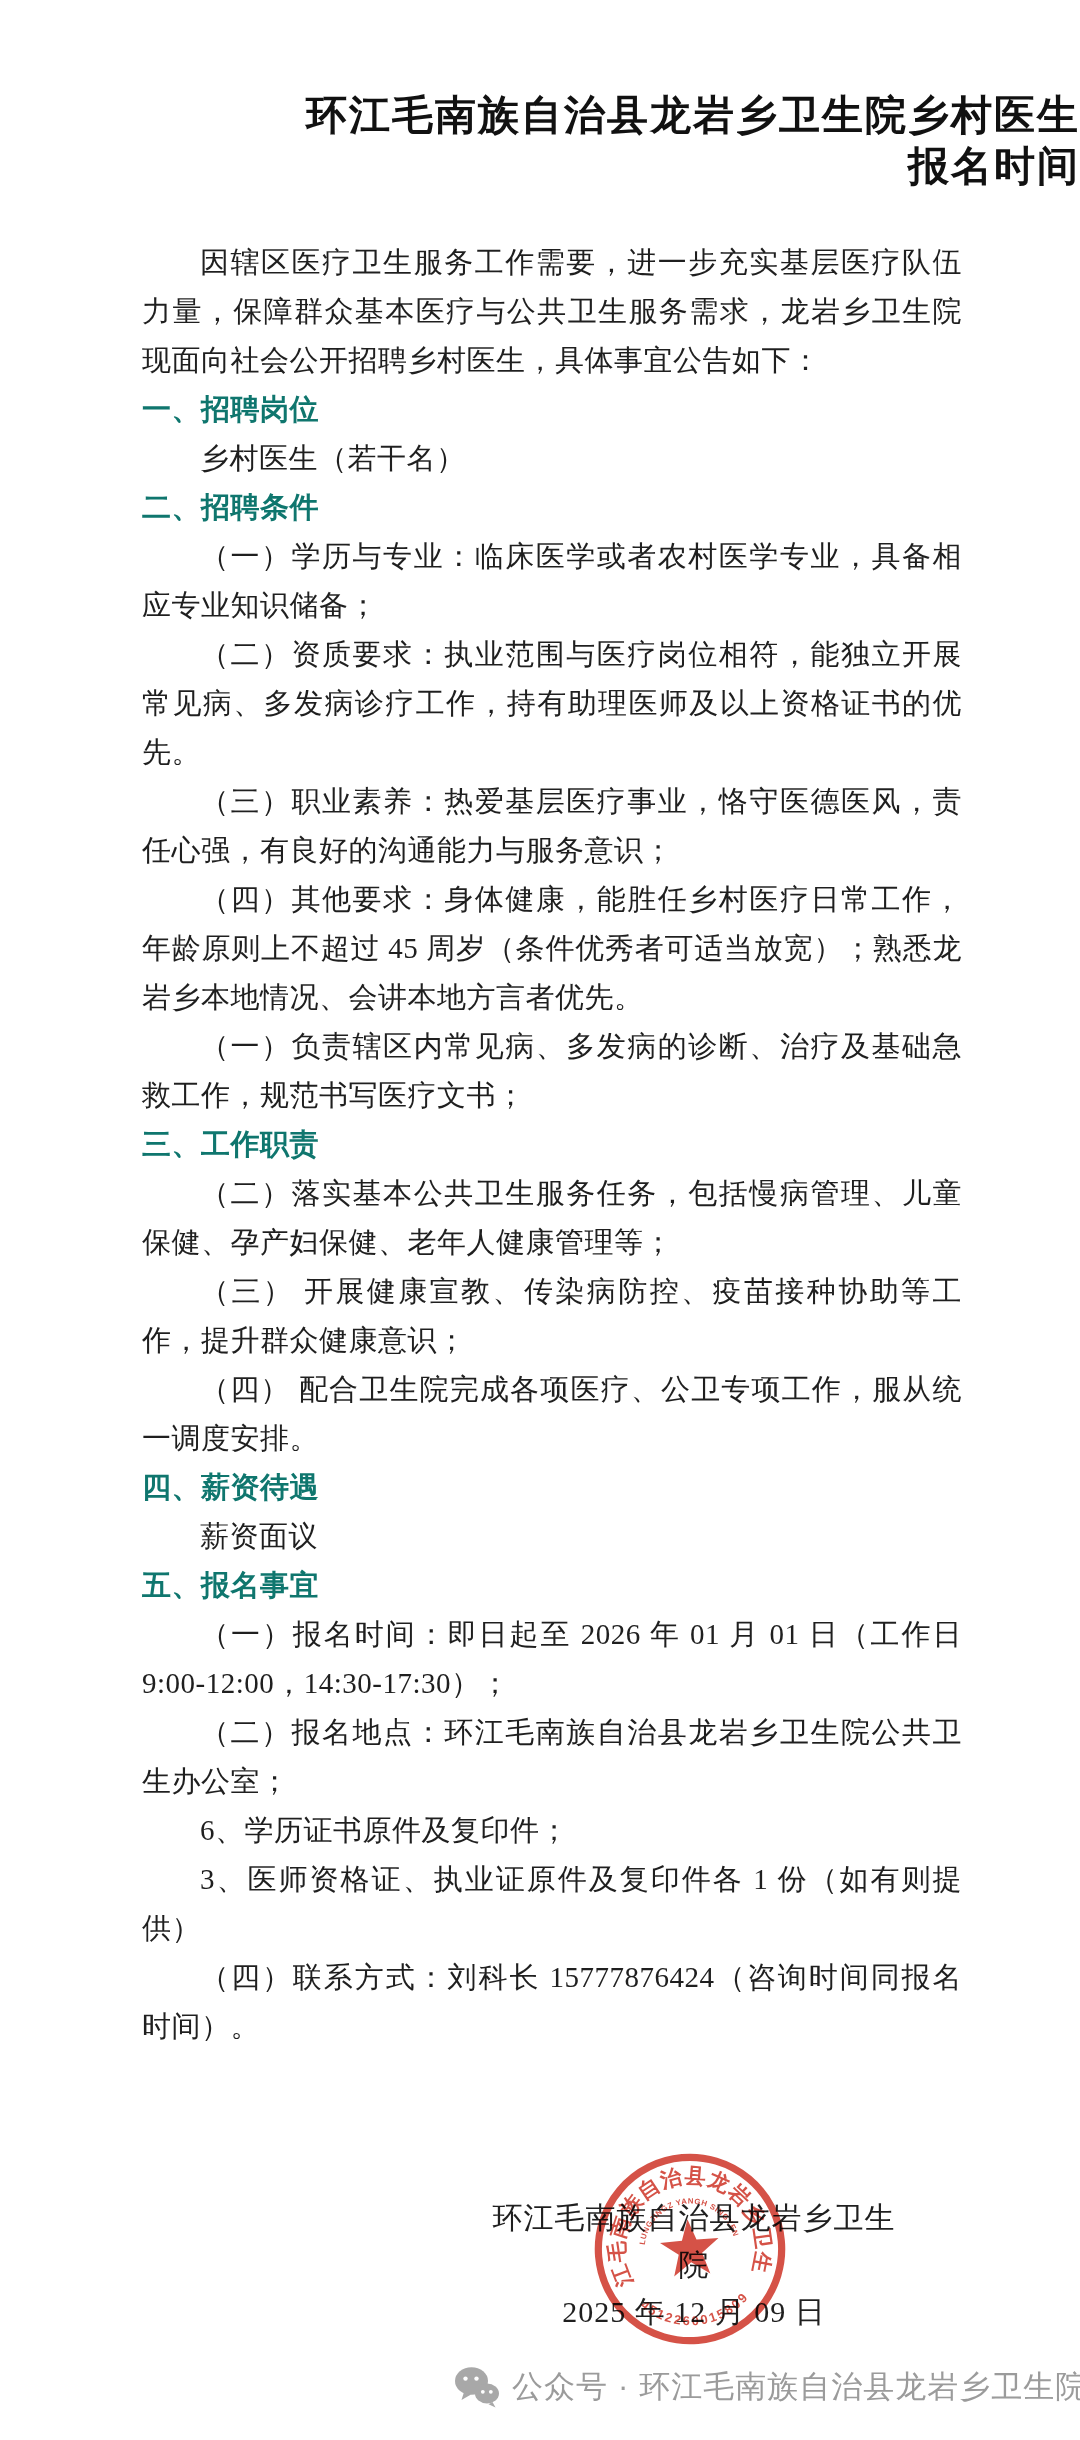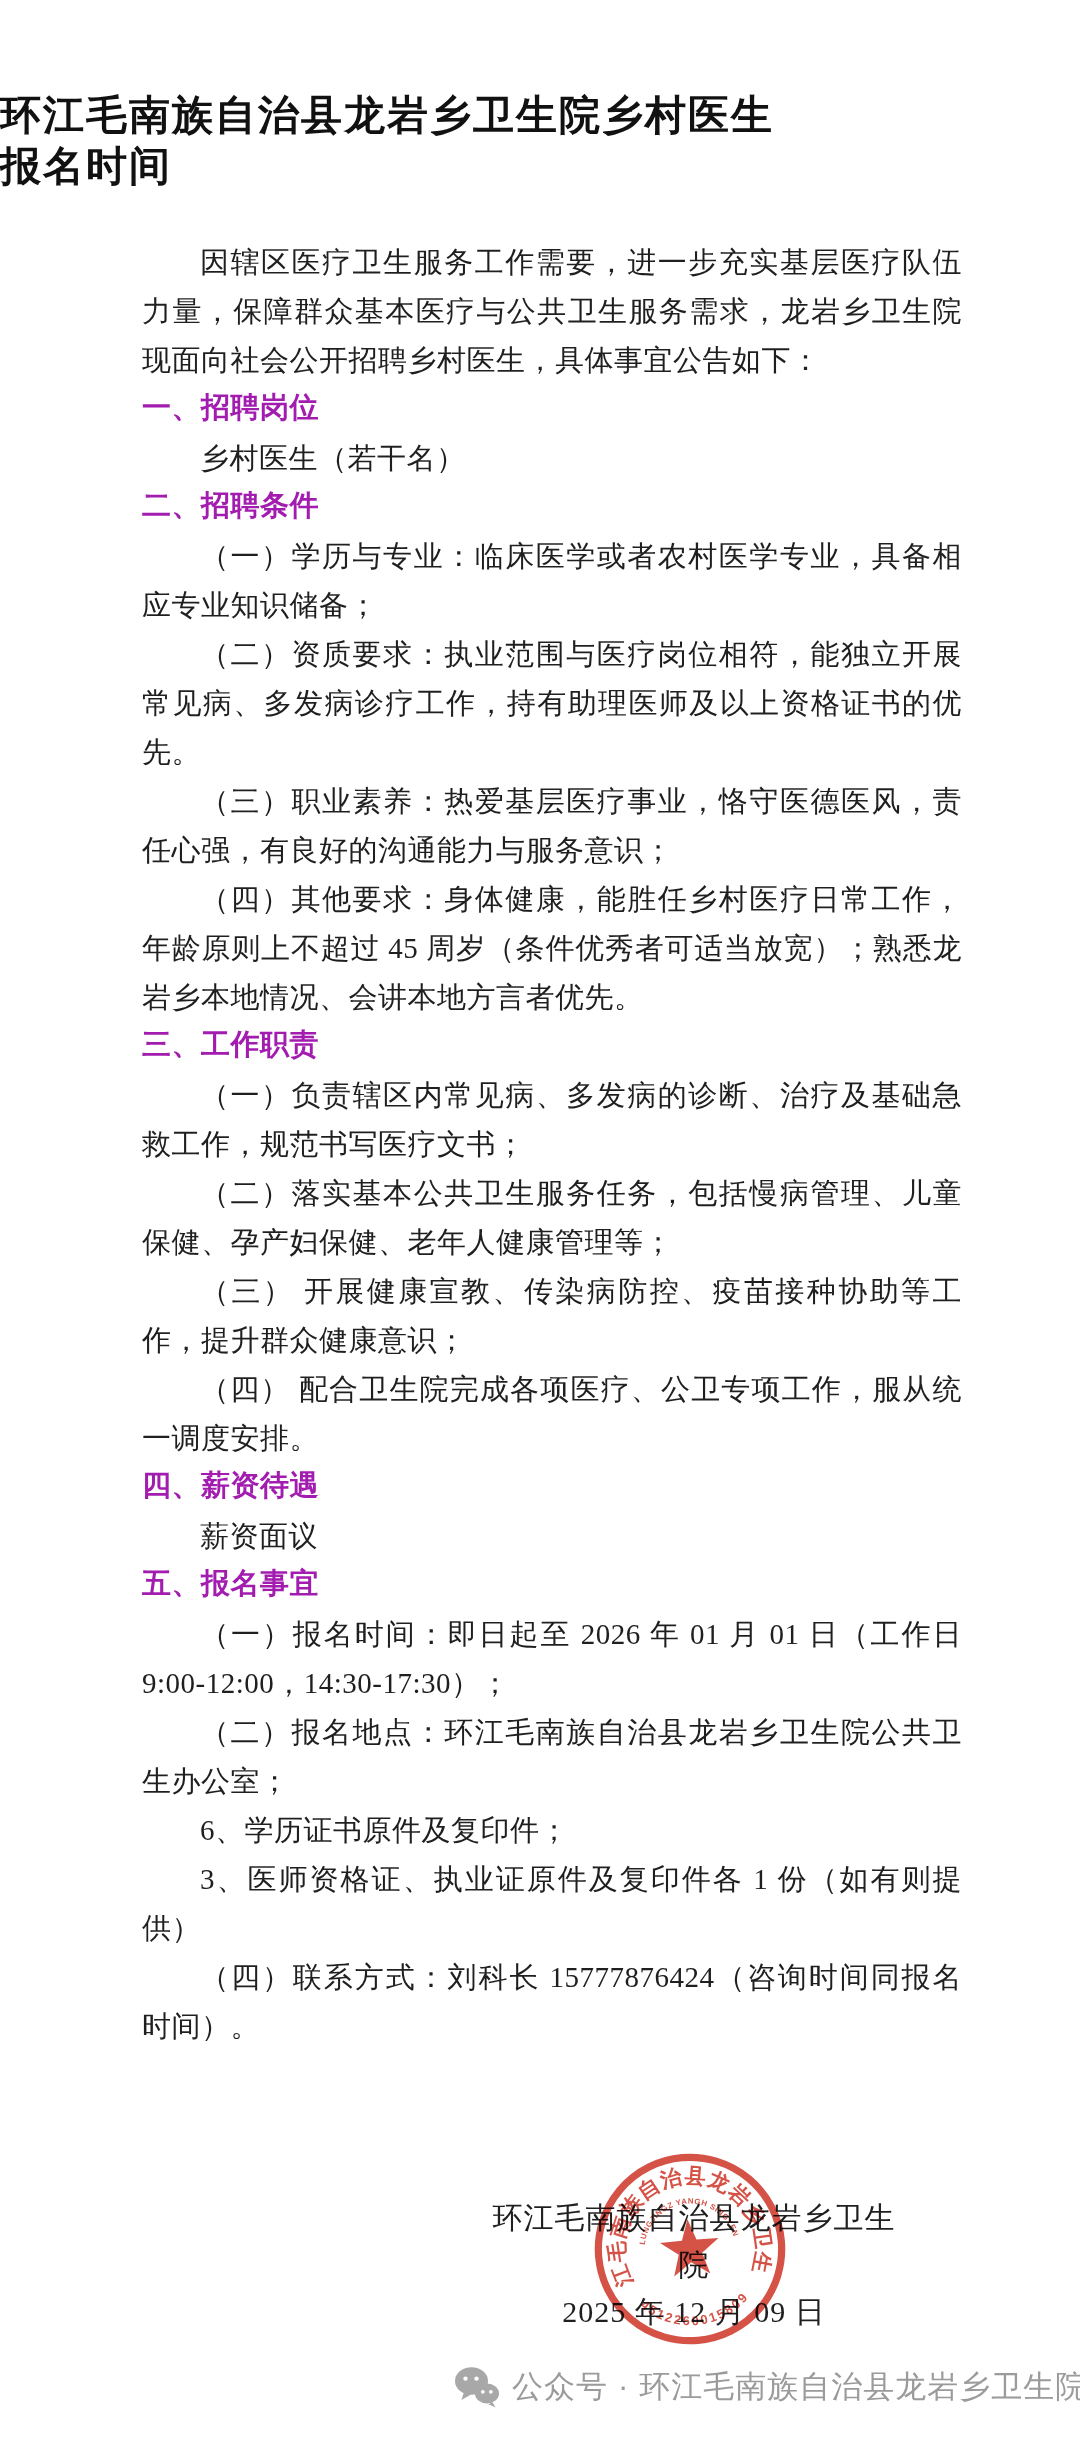--- a/index.html
+++ b/index.html
@@ -7,36 +7,36 @@
     position:relative;
     width:1080px;height:2440px;
     background:#ffffff;
     overflow:hidden;
     font-family:"Liberation Serif","DejaVu Serif",serif;
     color:#1f1f1f;
     margin:0 auto;
   }
   .doc-title{
     padding-top:90px;
-    text-align:left;
+    text-align:right;
     font-size:41px;
     font-weight:800;
     line-height:51px;
     letter-spacing:2px;
     color:#111;
   }
   .doc-body{
     margin:46px 118px 0 142px;
     font-size:29px;
     line-height:49px;
     letter-spacing:0.5px;
     text-align:justify;
   }
   .doc-body .para{ text-indent:2em; }
-  .doc-body .heading{ font-weight:700; color:#a21caf;font-family:Liberation Mono, monospace; }
+  .doc-body .heading{ font-weight:700; color:#0f766e; }
   .signature{
     position:absolute;
     top:2194px;
     left:484px;
     width:420px;
     text-align:center;
     font-size:30px;
     line-height:47px;
     letter-spacing:1px;
   }
@@ -84,22 +84,22 @@
 
   <div class="doc-body">
       <div class="blk para">因辖区医疗卫生服务工作需要，进一步充实基层医疗队伍力量，保障群众基本医疗与公共卫生服务需求，龙岩乡卫生院现面向社会公开招聘乡村医生，具体事宜公告如下：</div>
       <div class="blk heading">一、招聘岗位</div>
       <div class="blk para">乡村医生（若干名）</div>
       <div class="blk heading">二、招聘条件</div>
       <div class="blk para">（一）学历与专业：临床医学或者农村医学专业，具备相应专业知识储备；</div>
       <div class="blk para">（二）资质要求：执业范围与医疗岗位相符，能独立开展常见病、多发病诊疗工作，持有助理医师及以上资格证书的优先。</div>
       <div class="blk para">（三）职业素养：热爱基层医疗事业，恪守医德医风，责任心强，有良好的沟通能力与服务意识；</div>
       <div class="blk para">（四）其他要求：身体健康，能胜任乡村医疗日常工作，年龄原则上不超过 45 周岁（条件优秀者可适当放宽）；熟悉龙岩乡本地情况、会讲本地方言者优先。</div>
+      <div class="blk para">（一）负责辖区内常见病、多发病的诊断、治疗及基础急救工作，规范书写医疗文书；</div>
       <div class="blk heading">三、工作职责</div>
-      <div class="blk para">（一）负责辖区内常见病、多发病的诊断、治疗及基础急救工作，规范书写医疗文书；</div>
       <div class="blk para">（二）落实基本公共卫生服务任务，包括慢病管理、儿童保健、孕产妇保健、老年人健康管理等；</div>
       <div class="blk para">（三） 开展健康宣教、传染病防控、疫苗接种协助等工作，提升群众健康意识；</div>
       <div class="blk para">（四） 配合卫生院完成各项医疗、公卫专项工作，服从统一调度安排。</div>
       <div class="blk heading">四、薪资待遇</div>
       <div class="blk para">薪资面议</div>
       <div class="blk heading">五、报名事宜</div>
       <div class="blk para">（一）报名时间：即日起至 2026 年 01 月 01 日（工作日 9:00-12:00，14:30-17:30）；</div>
       <div class="blk para">（二）报名地点：环江毛南族自治县龙岩乡卫生院公共卫生办公室；</div>
       <div class="blk para">6、学历证书原件及复印件；</div>
       <div class="blk para">3、医师资格证、执业证原件及复印件各 1 份（如有则提供）</div>

